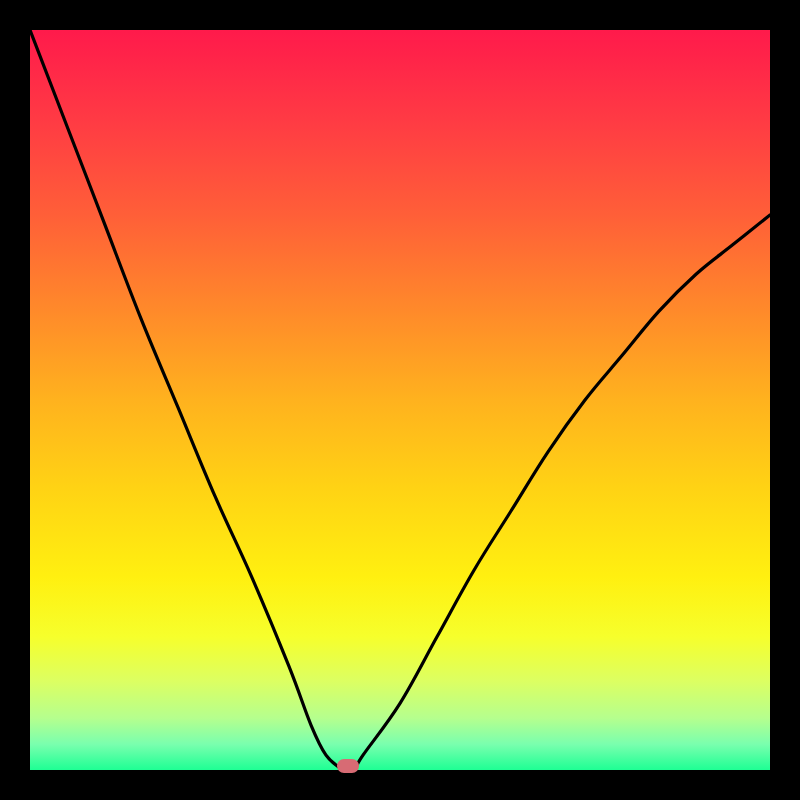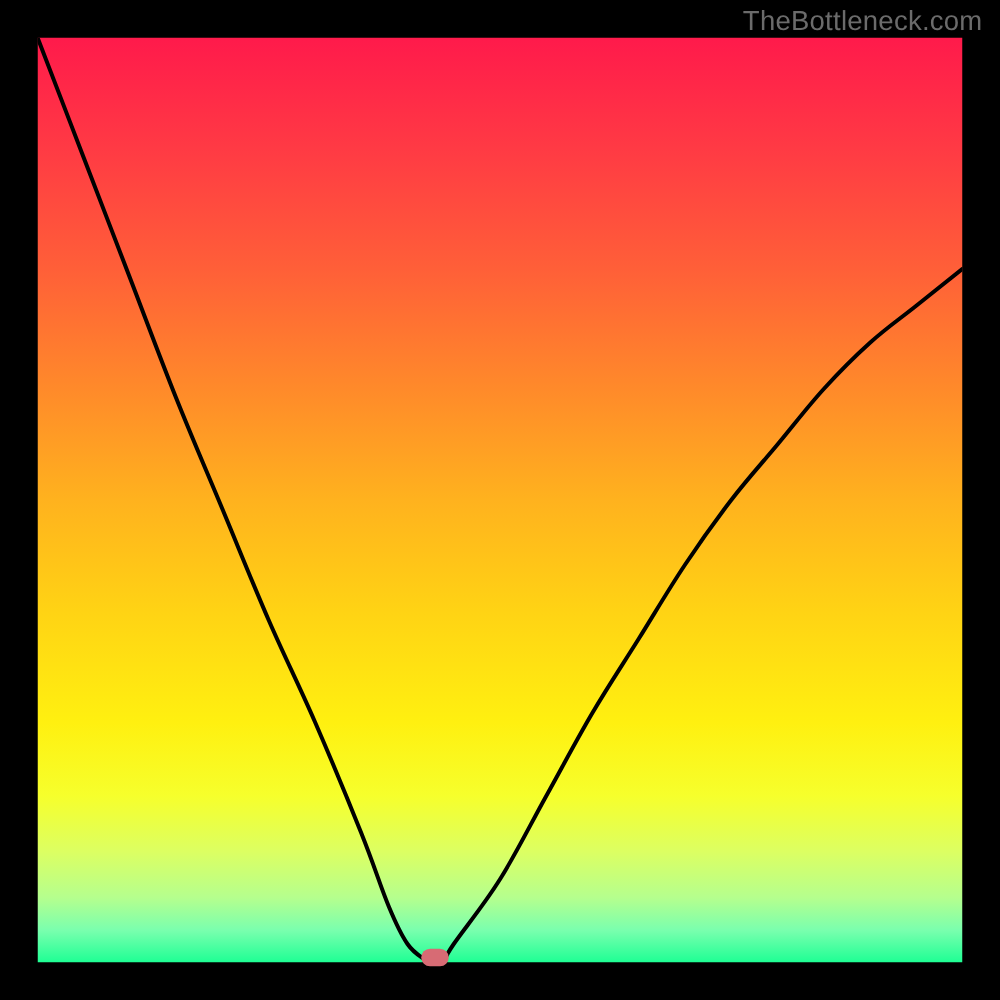--- a/index.html
+++ b/index.html
@@ -42,21 +42,20 @@
     border-radius: 7px;
     z-index: 30;
     transform: translate(-50%, -50%);
   }
 </style>
 </head>
 <body>
 
 <div class="frame">
 
-  <div class="watermark">TheBottleneck.com</div>
 
   <svg class="plot" viewBox="0 0 740 740" preserveAspectRatio="none">
     <defs>
       <linearGradient id="bg-grad" x1="0" y1="0" x2="0" y2="1">
           <stop offset="0.00%" stop-color="#ff1a4b"></stop>
           <stop offset="12.00%" stop-color="#ff3a44"></stop>
           <stop offset="25.00%" stop-color="#ff5f38"></stop>
           <stop offset="38.00%" stop-color="#ff8a2a"></stop>
           <stop offset="50.00%" stop-color="#ffb21e"></stop>
           <stop offset="62.00%" stop-color="#ffd314"></stop>

